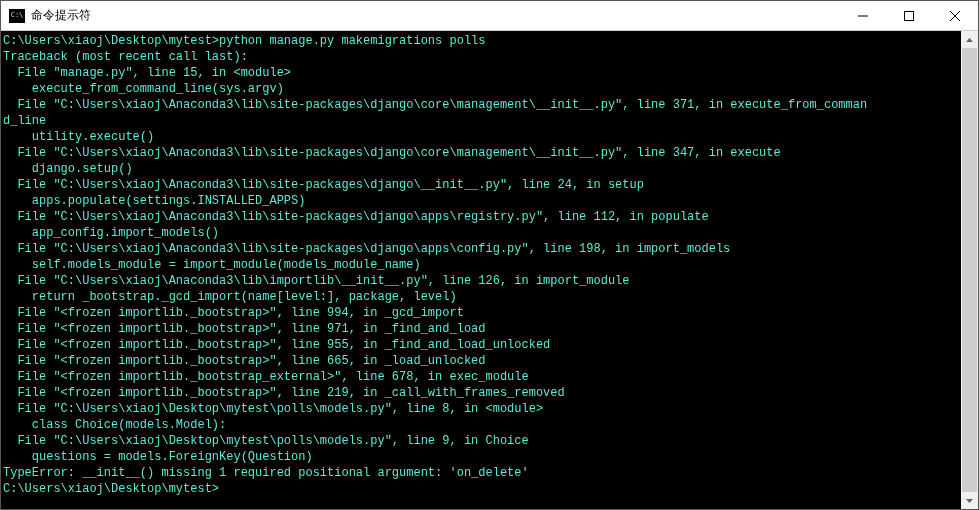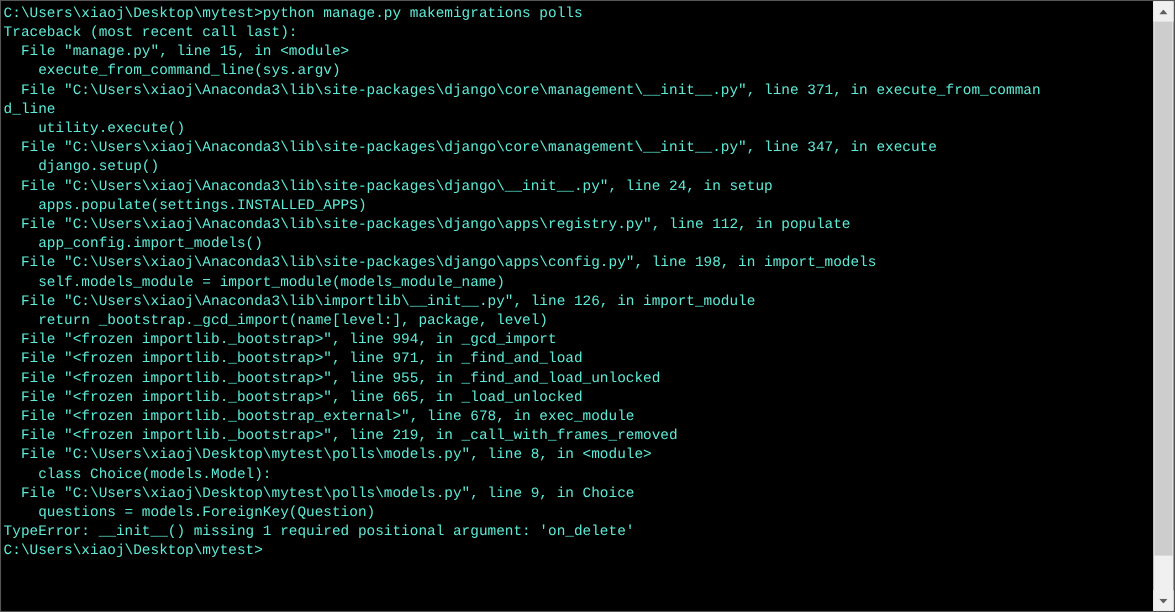--- a/index.html
+++ b/index.html
@@ -19,20 +19,42 @@
   .scrollbar .btn { width: 17px; height: 17px; background: #f0f0f0; display: flex; align-items: center; justify-content: center; position: absolute; left: 0; }
   .scrollbar .btn.up { top: 0; }
   .scrollbar .btn.down { bottom: 0; }
   .scrollbar .btn svg { display: block; }
   .scrollbar .thumb { position: absolute; left: 1px; right: 1px; top: 17px; height: 445px; background: #cdcdcd; }
 </style>
 </head>
 <body>
 
 <div class="window">
+  <div class="titlebar">
+    <div class="icon"></div>
+    <div class="title">命令提示符</div>
+    <div class="controls">
+      <div class="ctrl">
+        <svg width="10" height="10" viewBox="0 0 10 10">
+            <line x1="0" y1="5" x2="10" y2="5" stroke="#000" stroke-width="1"></line>
+          </svg>
+      </div>
+      <div class="ctrl">
+        <svg width="10" height="10" viewBox="0 0 10 10">
+            <rect x="0.5" y="0.5" width="9" height="9" fill="none" stroke="#000" stroke-width="1"></rect>
+          </svg>
+      </div>
+      <div class="ctrl">
+        <svg width="10" height="10" viewBox="0 0 10 10">
+            <line x1="0" y1="0" x2="10" y2="10" stroke="#000" stroke-width="1"></line>
+            <line x1="10" y1="0" x2="0" y2="10" stroke="#000" stroke-width="1"></line>
+          </svg>
+      </div>
+    </div>
+  </div>
   <div class="client">
     <div class="terminal" id="terminal"><div class="line">C:\Users\xiaoj\Desktop\mytest&gt;python manage.py makemigrations polls</div><div class="line">Traceback (most recent call last):</div><div class="line">  File "manage.py", line 15, in &lt;module&gt;</div><div class="line">    execute_from_command_line(sys.argv)</div><div class="line">  File "C:\Users\xiaoj\Anaconda3\lib\site-packages\django\core\management\__init__.py", line 371, in execute_from_comman</div><div class="line">d_line</div><div class="line">    utility.execute()</div><div class="line">  File "C:\Users\xiaoj\Anaconda3\lib\site-packages\django\core\management\__init__.py", line 347, in execute</div><div class="line">    django.setup()</div><div class="line">  File "C:\Users\xiaoj\Anaconda3\lib\site-packages\django\__init__.py", line 24, in setup</div><div class="line">    apps.populate(settings.INSTALLED_APPS)</div><div class="line">  File "C:\Users\xiaoj\Anaconda3\lib\site-packages\django\apps\registry.py", line 112, in populate</div><div class="line">    app_config.import_models()</div><div class="line">  File "C:\Users\xiaoj\Anaconda3\lib\site-packages\django\apps\config.py", line 198, in import_models</div><div class="line">    self.models_module = import_module(models_module_name)</div><div class="line">  File "C:\Users\xiaoj\Anaconda3\lib\importlib\__init__.py", line 126, in import_module</div><div class="line">    return _bootstrap._gcd_import(name[level:], package, level)</div><div class="line">  File "&lt;frozen importlib._bootstrap&gt;", line 994, in _gcd_import</div><div class="line">  File "&lt;frozen importlib._bootstrap&gt;", line 971, in _find_and_load</div><div class="line">  File "&lt;frozen importlib._bootstrap&gt;", line 955, in _find_and_load_unlocked</div><div class="line">  File "&lt;frozen importlib._bootstrap&gt;", line 665, in _load_unlocked</div><div class="line">  File "&lt;frozen importlib._bootstrap_external&gt;", line 678, in exec_module</div><div class="line">  File "&lt;frozen importlib._bootstrap&gt;", line 219, in _call_with_frames_removed</div><div class="line">  File "C:\Users\xiaoj\Desktop\mytest\polls\models.py", line 8, in &lt;module&gt;</div><div class="line">    class Choice(models.Model):</div><div class="line">  File "C:\Users\xiaoj\Desktop\mytest\polls\models.py", line 9, in Choice</div><div class="line">    questions = models.ForeignKey(Question)</div><div class="line">TypeError: __init__() missing 1 required positional argument: 'on_delete'</div><div class="line"></div><div class="line">C:\Users\xiaoj\Desktop\mytest&gt;</div></div>
     <div class="scrollbar">
       <div class="btn up">
         <svg width="7" height="4" viewBox="0 0 7 4">
             <path d="M3.5 0 L7 4 L0 4 Z" fill="#606060"></path>
           </svg>
       </div>
       <div class="thumb"></div>
       <div class="btn down">

